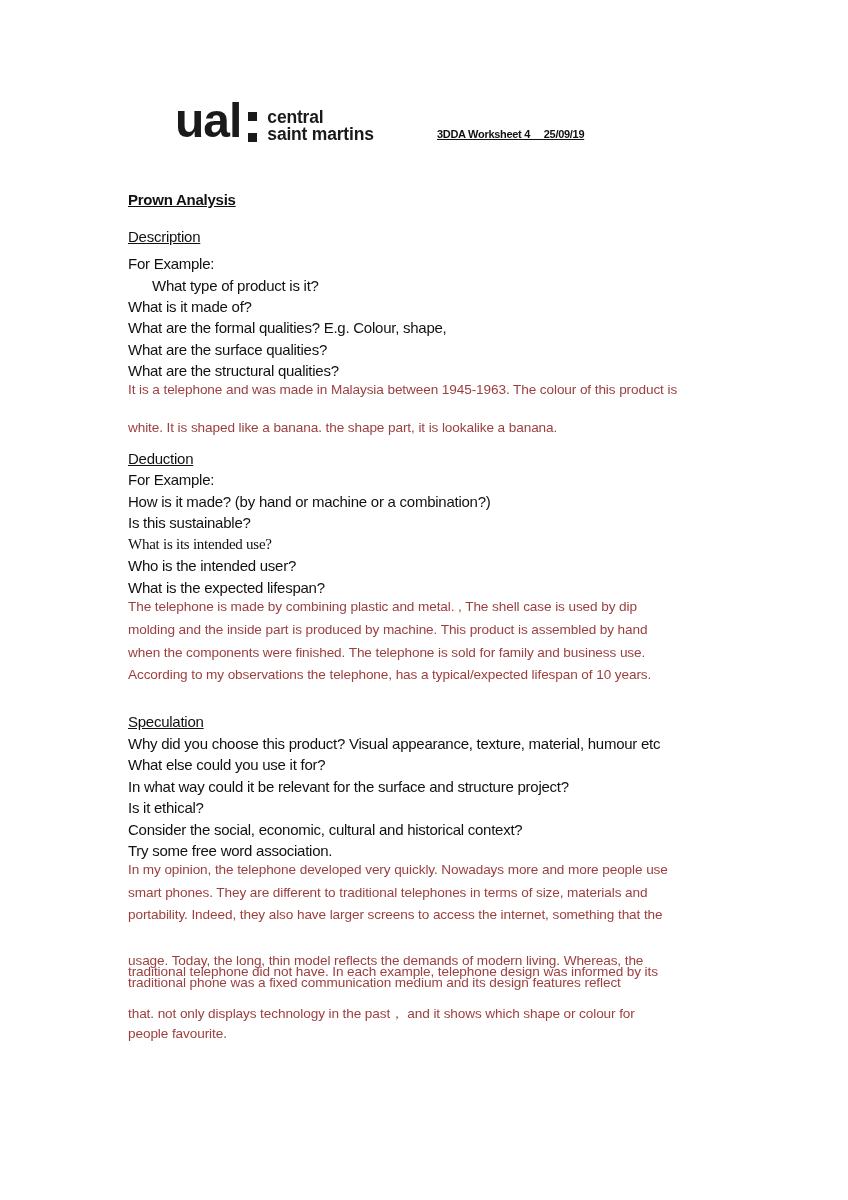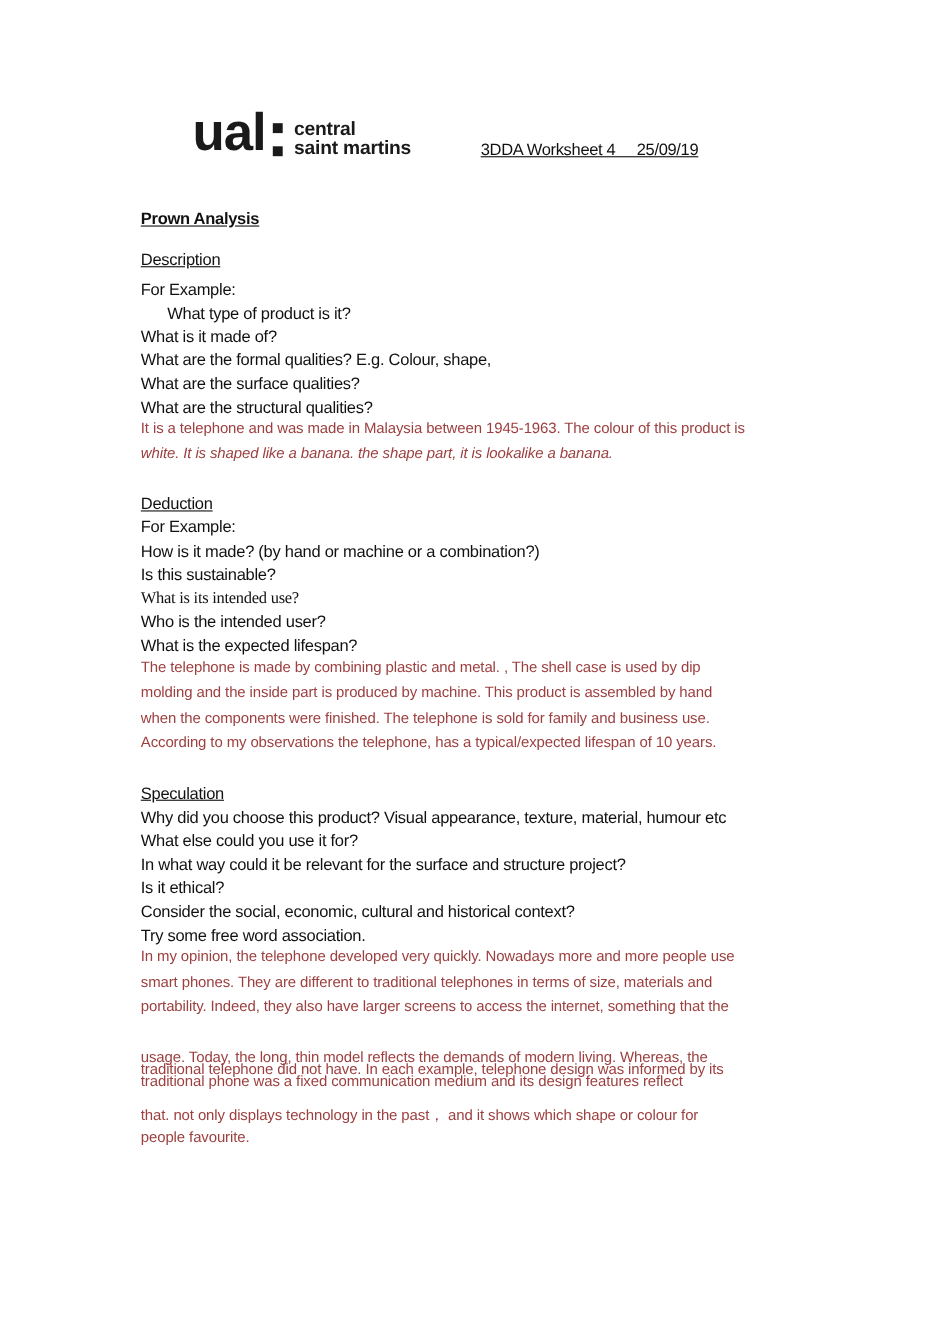--- a/index.html
+++ b/index.html
@@ -6,21 +6,21 @@
   body { width: 848px; height: 1200px; position: relative; overflow: hidden; }
   .page { position: absolute; left: 0; top: 0; width: 848px; height: 1200px; background: #fff; }
 
   
   .logo { position: absolute; left: 127px; top: 104px; height: 42px; display: flex; align-items: center; color: #1a1a1a; margin-left: 48px; }
   .logo-ual { font-family: "Liberation Sans", sans-serif; font-weight: bold; font-size: 48px; letter-spacing: -1px; line-height: 1; position: relative; top: -4px; }
   .logo-colon { display: inline-flex; flex-direction: column; justify-content: space-between; height: 30px; margin-left: 7px; margin-right: 10px; position: relative; top: 2px; }
   .logo-colon span { display: block; width: 9px; height: 9px; background: #1a1a1a; }
   .logo-text { font-family: "Liberation Sans", sans-serif; font-weight: bold; font-size: 17.5px; line-height: 17px; letter-spacing: -0.2px; position: relative; top: 1px; }
 
-  .header-right { position: absolute; left: 437px; top: 128px; font-family: "Liberation Sans", sans-serif; font-weight: normal; font-size: 15px; text-decoration: underline; color: #111; white-space: pre; letter-spacing: -0.3px; }
+  .header-right { position: absolute; left: 437px; top: 128px; font-family: "Liberation Sans", sans-serif; font-weight: bold; font-size: 11px; text-decoration: underline; color: #111; white-space: pre; letter-spacing: -0.3px; }
 
   .doc { position: absolute; left: 128px; font-family: "Liberation Sans", sans-serif; color: #111; }
   .line { position: absolute; left: 0; white-space: nowrap; font-size: 15px; letter-spacing: -0.25px; }
   .title { font-weight: bold; text-decoration: underline; }
   .heading { text-decoration: underline; }
   .answer { color: #9c3f3f; font-size: 13.6px; letter-spacing: -0.1px; }
 </style>
 </head>
 <body>
 
@@ -44,21 +44,21 @@
     <div class="line title" style="top:191px;">Prown Analysis</div>
 
     <div class="line heading" style="top:228px;">Description</div>
     <div class="line" style="top:255px;">For Example:</div>
     <div class="line" style="top:277px;margin-left:24px;">What type of product is it?</div>
     <div class="line" style="top:298px;">What is it made of?</div>
     <div class="line" style="top:319px;">What are the formal qualities? E.g. Colour, shape,</div>
     <div class="line" style="top:341px;">What are the surface qualities?</div>
     <div class="line" style="top:362px;">What are the structural qualities?</div>
     <div class="line answer" style="top:382px;">It is a telephone and was made in Malaysia between 1945-1963. The colour of this product is</div>
-    <div class="line answer" style="top:404px;font-style:italic;">white.  It is shaped like a banana.  the shape part, it is lookalike a banana.</div>
+    <div class="line answer" style="top:420px;">white.  It is shaped like a banana.  the shape part, it is lookalike a banana.</div>
 
     <div class="line heading" style="top:450px;">Deduction</div>
     <div class="line" style="top:471px;">For Example:</div>
     <div class="line" style="top:493px;">How is it made? (by hand or machine or a combination?)</div>
     <div class="line" style="top:514px;">Is this sustainable?</div>
     <div class="line" style="top:536px;font-family:Liberation Serif, serif;">What is its intended use?</div>
     <div class="line" style="top:557px;">Who is the intended user?</div>
     <div class="line" style="top:579px;">What is the expected lifespan?</div>
     <div class="line answer" style="top:599px;">The telephone is made by combining plastic and metal. , The shell case is used by dip</div>
     <div class="line answer" style="top:622px;">molding and the inside part is produced by machine. This product is assembled by hand</div>

